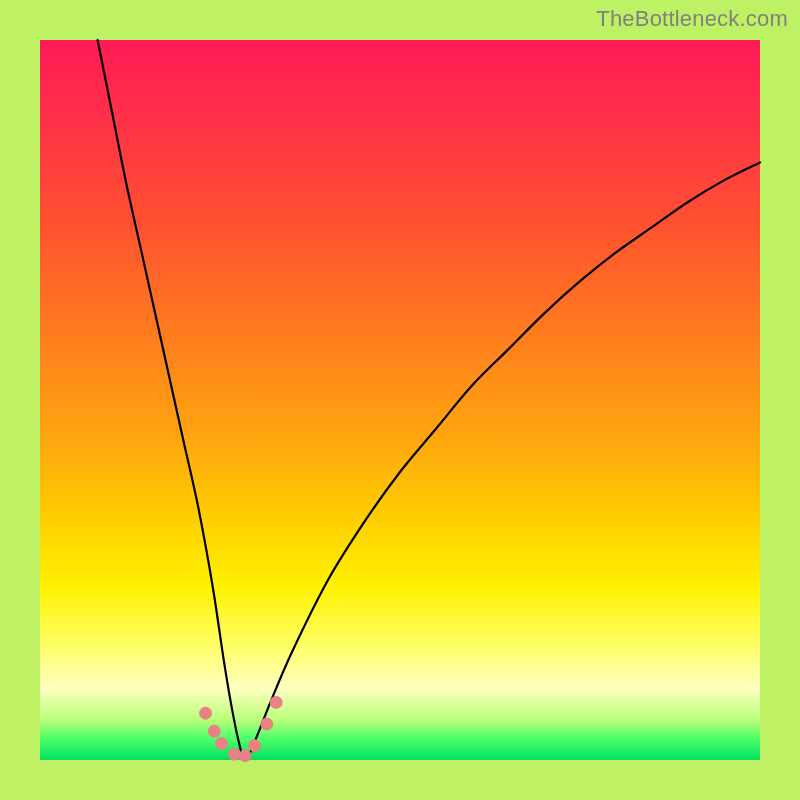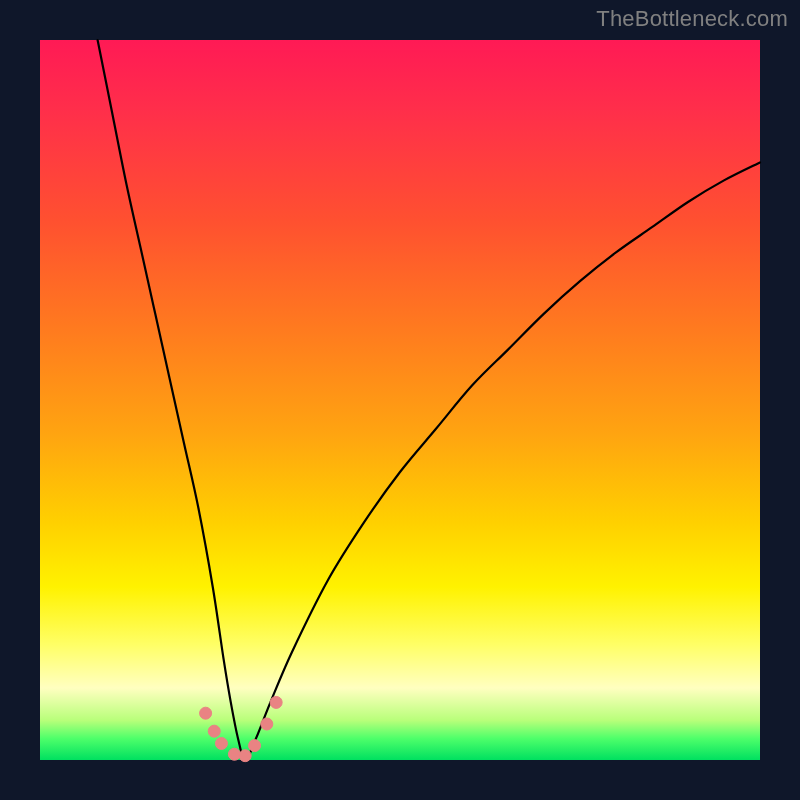--- a/index.html
+++ b/index.html
@@ -10,21 +10,21 @@
     background: #000;
     overflow: hidden;
     font-family: Arial, Helvetica, sans-serif;
   }
   .frame {
     position: absolute;
     left: 0;
     top: 0;
     width: 800px;
     height: 800px;
-    background: #0f172a;
+    background: #bef264;
   }
   .plot-area {
     position: absolute;
     left: 40px;
     top: 40px;
     width: 720px;
     height: 720px;
     
     background: linear-gradient(
       to bottom,

